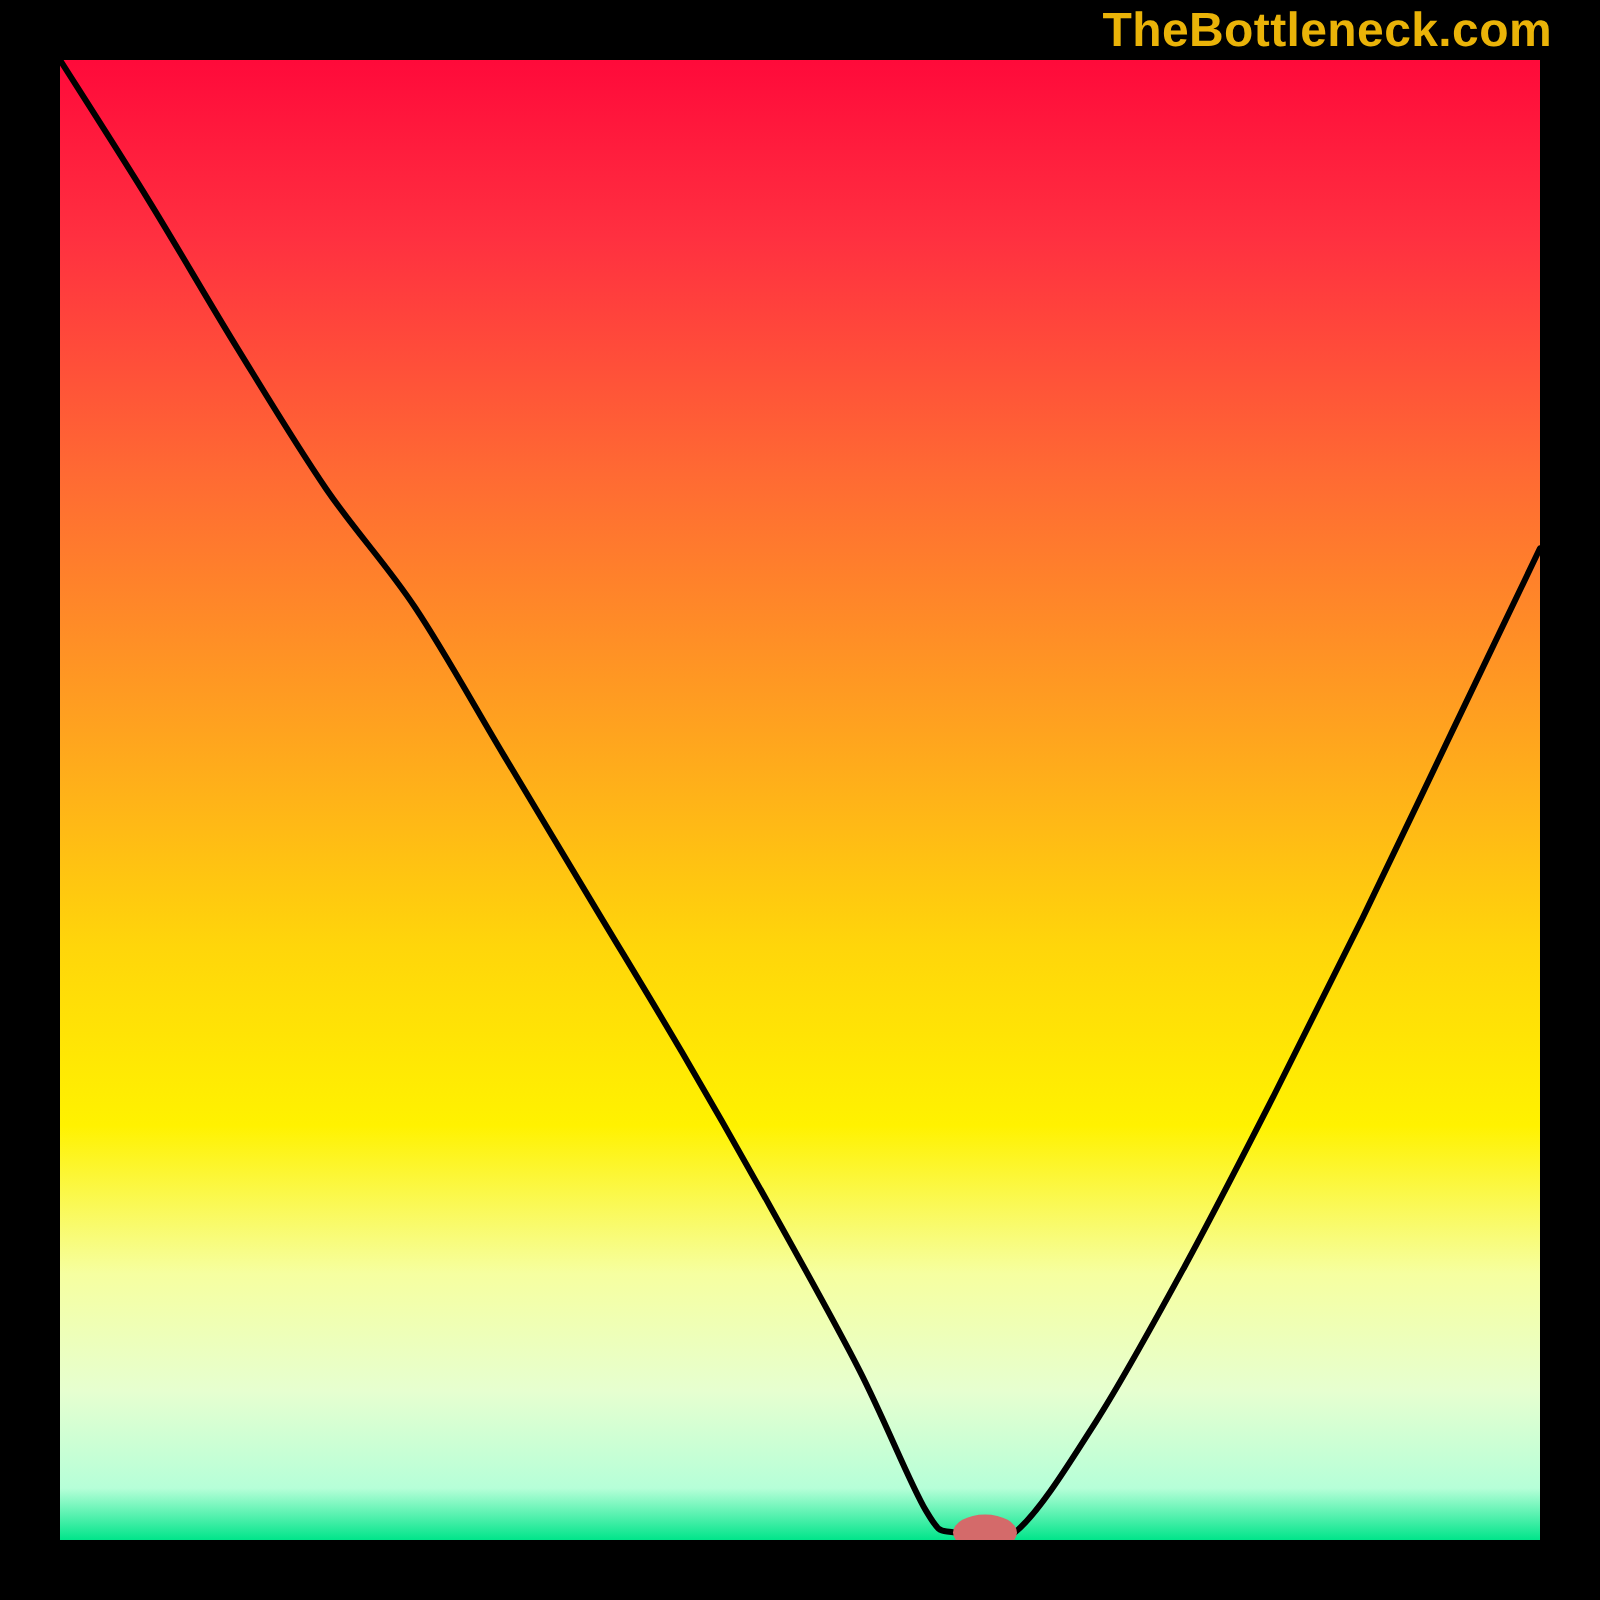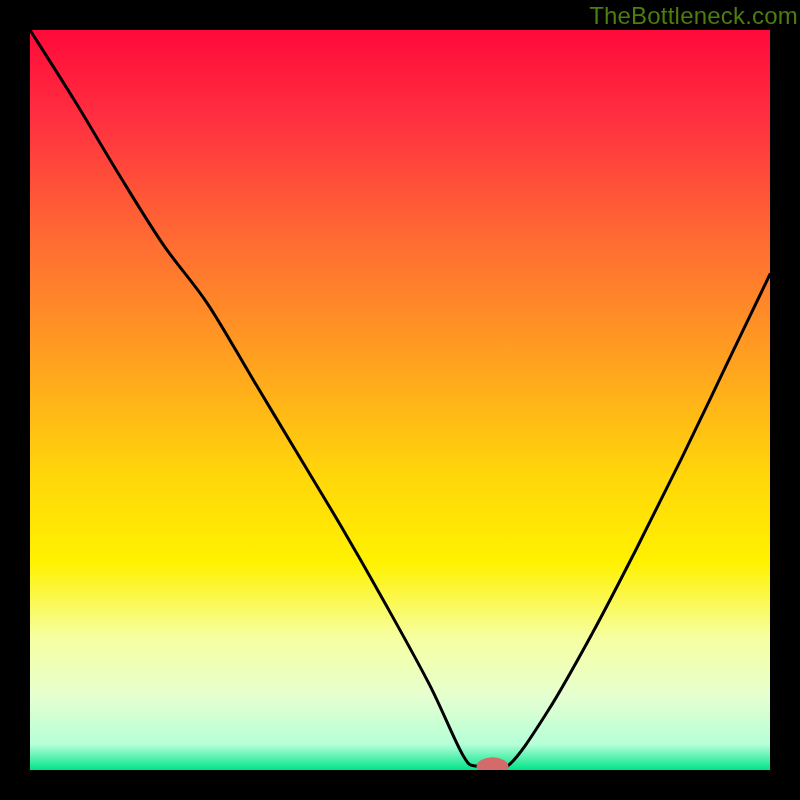--- a/index.html
+++ b/index.html
@@ -14,25 +14,25 @@
     position: absolute;
     left: 0;
     top: 0;
     width: 800px;
     height: 800px;
     background: #000;
   }
   .watermark {
     position: absolute;
     top: 2px;
-    right: 2px;
+    right: 24px;
     font-family: Arial, Helvetica, sans-serif;
     font-size: 24px;
-    font-weight: normal;
-    color: #4d7c0f;
+    font-weight: bold;
+    color: #eab308;
     letter-spacing: 0.2px;
   }
   svg {
     position: absolute;
     left: 0;
     top: 0;
   }
 </style>
 </head>
 <body>

